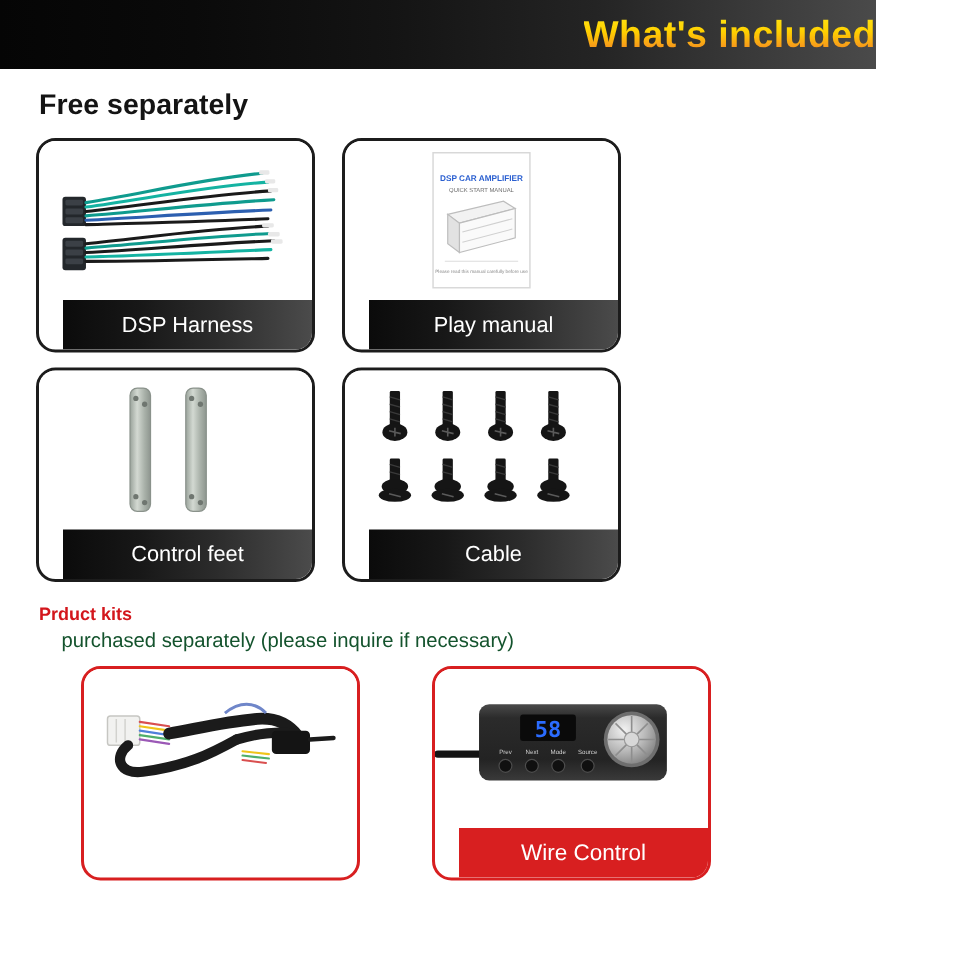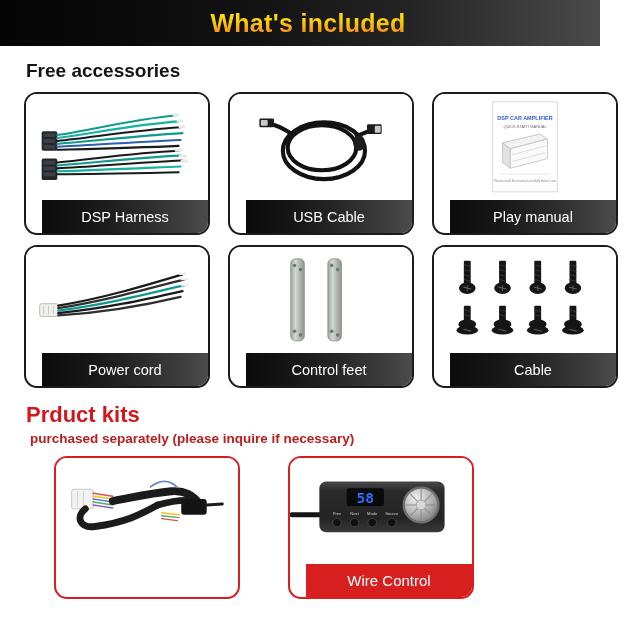--- a/index.html
+++ b/index.html
@@ -17,52 +17,51 @@
   
   .banner {
     position: relative;
     width: 584px;
     height: 46px;
     background: linear-gradient(90deg,
         #050505 0%, #0a0a0a 22%, #141414 45%,
         #242424 68%, #3a3a3a 86%, #4a4a4a 100%);
     display: flex;
     align-items: center;
-    justify-content: center;
-    padding-left: 16px;
+    justify-content: flex-end;
   }
   .banner-title {
     font-size: 25px;
     font-weight: bold;
     letter-spacing: 0.3px;
     background: linear-gradient(180deg, #ffe617 0%, #ffd000 42%, #f8a018 72%, #ef7d10 100%);
     -webkit-background-clip: text;
     background-clip: text;
     color: transparent;
     -webkit-text-fill-color: transparent;
   }
 
   
   .section-head {
     font-size: 19px;
     font-weight: bold;
     color: #141414;
     margin: 14px 0 0 26px;
   }
   .kits-head {
-    font-size: 22px;
+    font-size: 12px;
     font-weight: bold;
     color: #d3161c;
     margin: 0 0 0 26px;
   }
   .kits-sub {
     font-size: 13.5px;
-    font-weight: bold;
-    color: #b91c1c;
-    margin: 3px 0 0 30px;
+    font-weight: normal;
+    color: #14532d;
+    margin: 3px 0 0 41px;
   }
 
   
   .grid {
     display: flex;
     gap: 18px;
     padding: 0 24px;
     margin-top: 10px;
   }
   .card {
@@ -114,21 +113,21 @@
   .art { position: absolute; inset: 0; }
   svg { display: block; }
 </style>
 </head>
 <body>
 
 <div class="banner">
   <div class="banner-title">What's included</div>
 </div>
 
-<div class="section-head">Free accessories</div>
+<div class="section-head">Free separately</div>
 
 <div class="grid">
 
   <div class="card dark">
     <div class="card-media">
       <svg class="art" viewBox="0 0 186 108">
 
         <rect x="16" y="38" width="16" height="20" rx="2" fill="#23272b"></rect>
         <rect x="18" y="40" width="12" height="4" rx="1" fill="#3b4046"></rect>
         <rect x="18" y="46" width="12" height="4" rx="1" fill="#3b4046"></rect>
@@ -161,38 +160,20 @@
         <g fill="#e8e8e8">
           <rect x="152" y="56" width="8" height="3" rx="1"></rect>
           <rect x="156" y="62" width="8" height="3" rx="1"></rect>
           <rect x="158" y="67" width="8" height="3" rx="1"></rect>
         </g>
       </svg>
     </div>
     <div class="card-label">DSP Harness</div>
   </div>
 
-  <div class="card dark">
-    <div class="card-media">
-      <svg class="art" viewBox="0 0 186 108">
-        <g fill="none" stroke="#121212" stroke-width="4.2">
-          <ellipse cx="96" cy="58" rx="42" ry="29"></ellipse>
-          <ellipse cx="94" cy="55" rx="35" ry="23"></ellipse>
-        </g>
-        <path d="M62 40 C 52 34, 48 32, 42 31" fill="none" stroke="#121212" stroke-width="4.2"></path>
-        <path d="M128 44 C 136 40, 140 38, 146 37" fill="none" stroke="#121212" stroke-width="4.2"></path>
-        <rect x="30" y="25" width="15" height="9" rx="1.5" fill="#1b1b1b"></rect>
-        <rect x="31.5" y="26.5" width="7" height="6" rx="1" fill="#c9c9c9"></rect>
-        <rect x="140" y="31" width="15" height="10" rx="1.5" fill="#1b1b1b"></rect>
-        <rect x="148" y="32.5" width="6" height="7" rx="1" fill="#c9c9c9"></rect>
-        <ellipse cx="132" cy="50" rx="6" ry="8" fill="#1b1b1b"></ellipse>
-      </svg>
-    </div>
-    <div class="card-label">USB Cable</div>
-  </div>
 
   <div class="card dark">
     <div class="card-media">
       <svg class="art" viewBox="0 0 186 108">
         <rect x="60" y="8" width="66" height="92" fill="#ffffff" stroke="#d8d8d8" stroke-width="1"></rect>
         <text x="93" y="27" font-family="Liberation Sans, sans-serif" font-size="5.6" font-weight="bold" fill="#2a5fd0" text-anchor="middle">DSP CAR AMPLIFIER</text>
         <text x="93" y="35" font-family="Liberation Sans, sans-serif" font-size="4" fill="#6b6b6b" text-anchor="middle">QUICK START MANUAL</text>
         <g>
           <polygon points="70,50 108,41 116,46 78,56" fill="#f2f2f2" stroke="#bdbdbd" stroke-width="0.8"></polygon>
           <polygon points="70,50 78,56 78,76 70,70" fill="#e2e2e2" stroke="#bdbdbd" stroke-width="0.8"></polygon>
@@ -203,43 +184,20 @@
         <line x1="68" y1="82" x2="118" y2="82" stroke="#dcdcdc" stroke-width="0.7"></line>
         <text x="93" y="90" font-family="Liberation Sans, sans-serif" font-size="3.2" fill="#8a8a8a" text-anchor="middle">Please read this manual carefully before use</text>
       </svg>
     </div>
     <div class="card-label">Play manual</div>
   </div>
 </div>
 
 <div class="grid">
 
-  <div class="card dark">
-    <div class="card-media">
-      <svg class="art" viewBox="0 0 186 108">
-        <rect x="14" y="58" width="19" height="13" rx="2" fill="#f0f0ee" stroke="#b9b9b5" stroke-width="1"></rect>
-        <line x1="18" y1="60" x2="18" y2="69" stroke="#c8c8c4" stroke-width="1"></line>
-        <line x1="23" y1="60" x2="23" y2="69" stroke="#c8c8c4" stroke-width="1"></line>
-        <line x1="28" y1="60" x2="28" y2="69" stroke="#c8c8c4" stroke-width="1"></line>
-        <g fill="none" stroke-width="2.3" stroke-linecap="round">
-          <path d="M33 60 C 80 52, 120 40, 160 28" stroke="#1a1a1a"></path>
-          <path d="M33 62.5 C 80 55, 120 44, 162 33" stroke="#2e2e2e"></path>
-          <path d="M33 65 C 80 59, 120 49, 162 39" stroke="#0f9b8e"></path>
-          <path d="M33 67.5 C 80 63, 120 54, 160 45" stroke="#1a1a1a"></path>
-          <path d="M33 70 C 80 67, 120 60, 158 51" stroke="#2e2e2e"></path>
-        </g>
-        <g fill="#ededed">
-          <rect x="156" y="26" width="8" height="2.6" rx="1"></rect>
-          <rect x="158" y="31.5" width="8" height="2.6" rx="1"></rect>
-          <rect x="158" y="37.5" width="8" height="2.6" rx="1"></rect>
-        </g>
-      </svg>
-    </div>
-    <div class="card-label">Power cord</div>
-  </div>
 
   <div class="card dark">
     <div class="card-media">
       <svg class="art" viewBox="0 0 186 108">
         <defs>
           <linearGradient id="metal" x1="0" y1="0" x2="1" y2="0">
             <stop offset="0%" stop-color="#9aa39b"></stop>
             <stop offset="35%" stop-color="#d3d9d2"></stop>
             <stop offset="70%" stop-color="#aab2aa"></stop>
             <stop offset="100%" stop-color="#8d958e"></stop>

